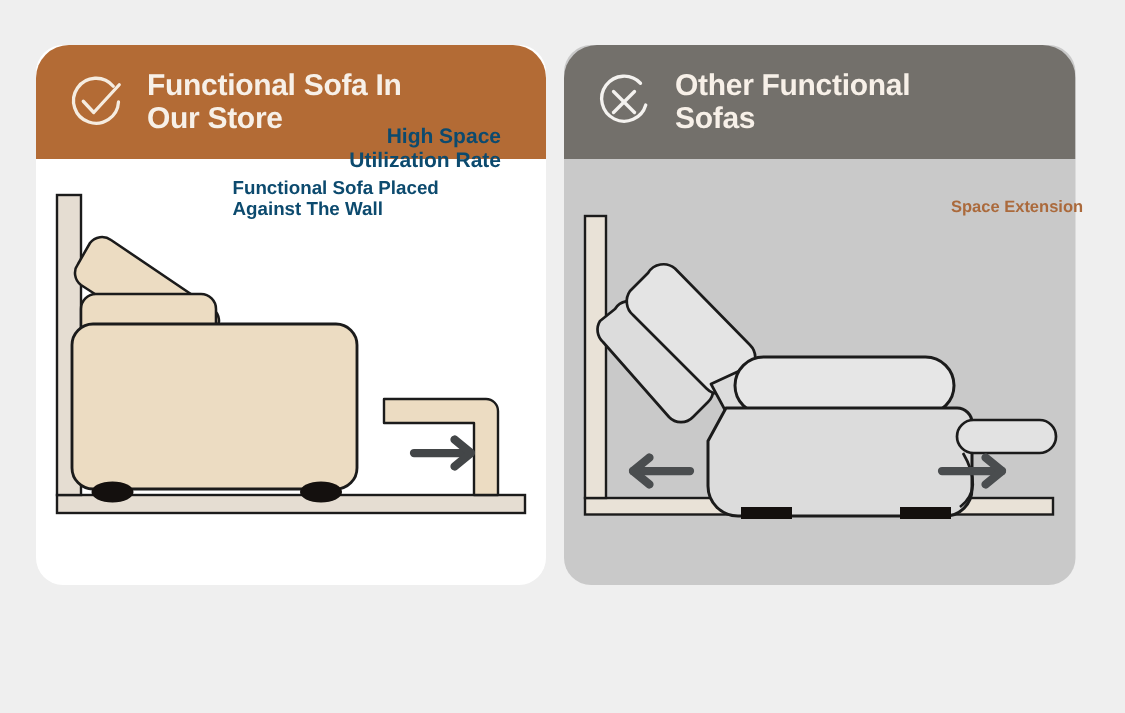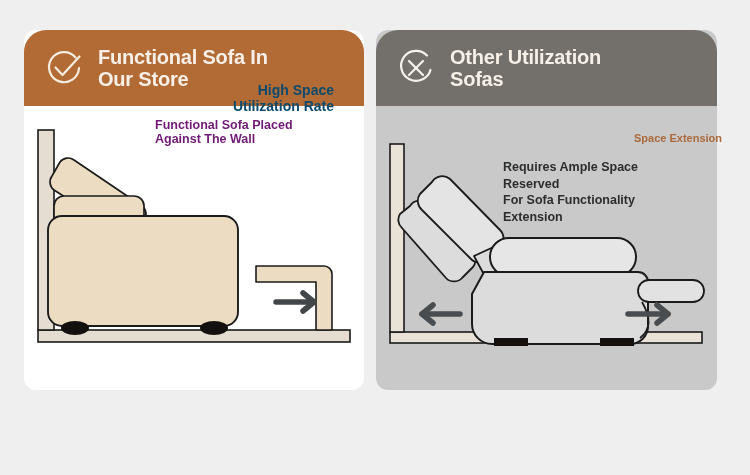--- a/index.html
+++ b/index.html
@@ -6,41 +6,41 @@
   body{
     width:750px;height:475px;
     background:#efefef;
     font-family:"Liberation Sans", sans-serif;
     overflow:hidden;
     position:relative;
   }
   .stage{position:absolute;left:0;top:0;width:750px;height:475px;}
 
   
-  .panel{position:absolute;border-radius:12px;overflow:hidden;}
+  .panel{position:absolute;border-radius:18px;overflow:hidden;}
   .panel-left{left:24px;top:30px;width:340px;height:360px;background:#ffffff;}
   .panel-right{left:376px;top:30px;width:341px;height:360px;background:#c9c9c9;}
 
   .hdr{position:absolute;left:0;top:0;width:100%;height:76px;display:flex;align-items:center;
        box-sizing:border-box;padding-left:18px;border-radius:22px 22px 0 0;}
   .hdr-orange{background:#b36b35;}
   .hdr-gray{background:#73706b;}
 
   .hdr-icon{width:44px;height:44px;flex:0 0 44px;position:relative;margin-right:12px;}
   .hdr-title{color:#f7f0e8;font-size:20px;line-height:22px;font-weight:bold;letter-spacing:-.2px;
              white-space:pre-line;}
 
   
   .illo{position:absolute;left:0;top:76px;width:100%;height:284px;}
   .illo svg{display:block;width:100%;height:100%;}
 
   
   .tx{position:absolute;}
   .t-accent{color:#0c4a6e;font-weight:bold;font-size:14px;line-height:16px;text-align:right;white-space:pre-line;}
-  .t-dark{color:#701a75;font-weight:bold;font-size:12.5px;line-height:13.5px;white-space:pre-line;}
+  .t-dark{color:#0c4a6e;font-weight:bold;font-size:12.5px;line-height:13.5px;white-space:pre-line;}
   .t-right-body{color:#2b2d2f;font-weight:bold;font-size:12.5px;line-height:16.5px;white-space:pre-line;}
   .t-occup{color:#ab6a3c;font-weight:bold;font-size:11px;line-height:12px;white-space:nowrap;}
 
   .lt1{left:150px;top:128px;width:160px;}
   .lt2{left:155px;top:165px;width:180px;}
 </style>
 </head>
 <body>
 
 <div class="stage">
@@ -92,21 +92,21 @@
   <div class="panel panel-right">
 
     <div class="hdr hdr-gray">
       <div class="hdr-icon">
         <svg viewBox="0 0 44 44" width="44" height="44">
           <path d="M33 9.5 A15 15 0 1 0 36.5 24" fill="none" stroke="#f4f2ef" stroke-width="2.2" stroke-linecap="round"></path>
           <line x1="15" y1="15" x2="29" y2="29" stroke="#f4f2ef" stroke-width="2.2" stroke-linecap="round"></line>
           <line x1="29" y1="15" x2="15" y2="29" stroke="#f4f2ef" stroke-width="2.2" stroke-linecap="round"></line>
         </svg>
       </div>
-      <div class="hdr-title">Other Utilization
+      <div class="hdr-title">Other Functional
 Sofas</div>
     </div>
 
     <div class="illo">
       <svg viewBox="0 0 341 284" preserveAspectRatio="none">
 
         <rect x="14" y="226" width="312" height="11" fill="#e9e2d7" stroke="#1b1b1b" stroke-width="1.6"></rect>
 
         <rect x="14" y="38" width="14" height="188" fill="#e9e2d7" stroke="#1b1b1b" stroke-width="1.6"></rect>
 
@@ -131,21 +131,17 @@
           <polyline points="57,199 46,208 57,217" fill="none" stroke="#4a4d4f" stroke-width="5.5" stroke-linecap="round" stroke-linejoin="round"></polyline>
         </g>
 
         <g>
           <line x1="252" y1="208" x2="292" y2="208" stroke="#4a4d4f" stroke-width="5.5" stroke-linecap="round"></line>
           <polyline points="281,199 292,208 281,217" fill="none" stroke="#4a4d4f" stroke-width="5.5" stroke-linecap="round" stroke-linejoin="round"></polyline>
         </g>
       </svg>
     </div>
 
-    <div class="tx t-right-body" style="left:127px;top:129px;width:220px;">Requires Ample Space
-Reserved
-For Sofa Functionality
-Extension</div>
   </div>
 
   <div class="tx t-occup" style="left:634px;top:132px;">Space Extension</div>
 
 </div>
 
 </body></html>

